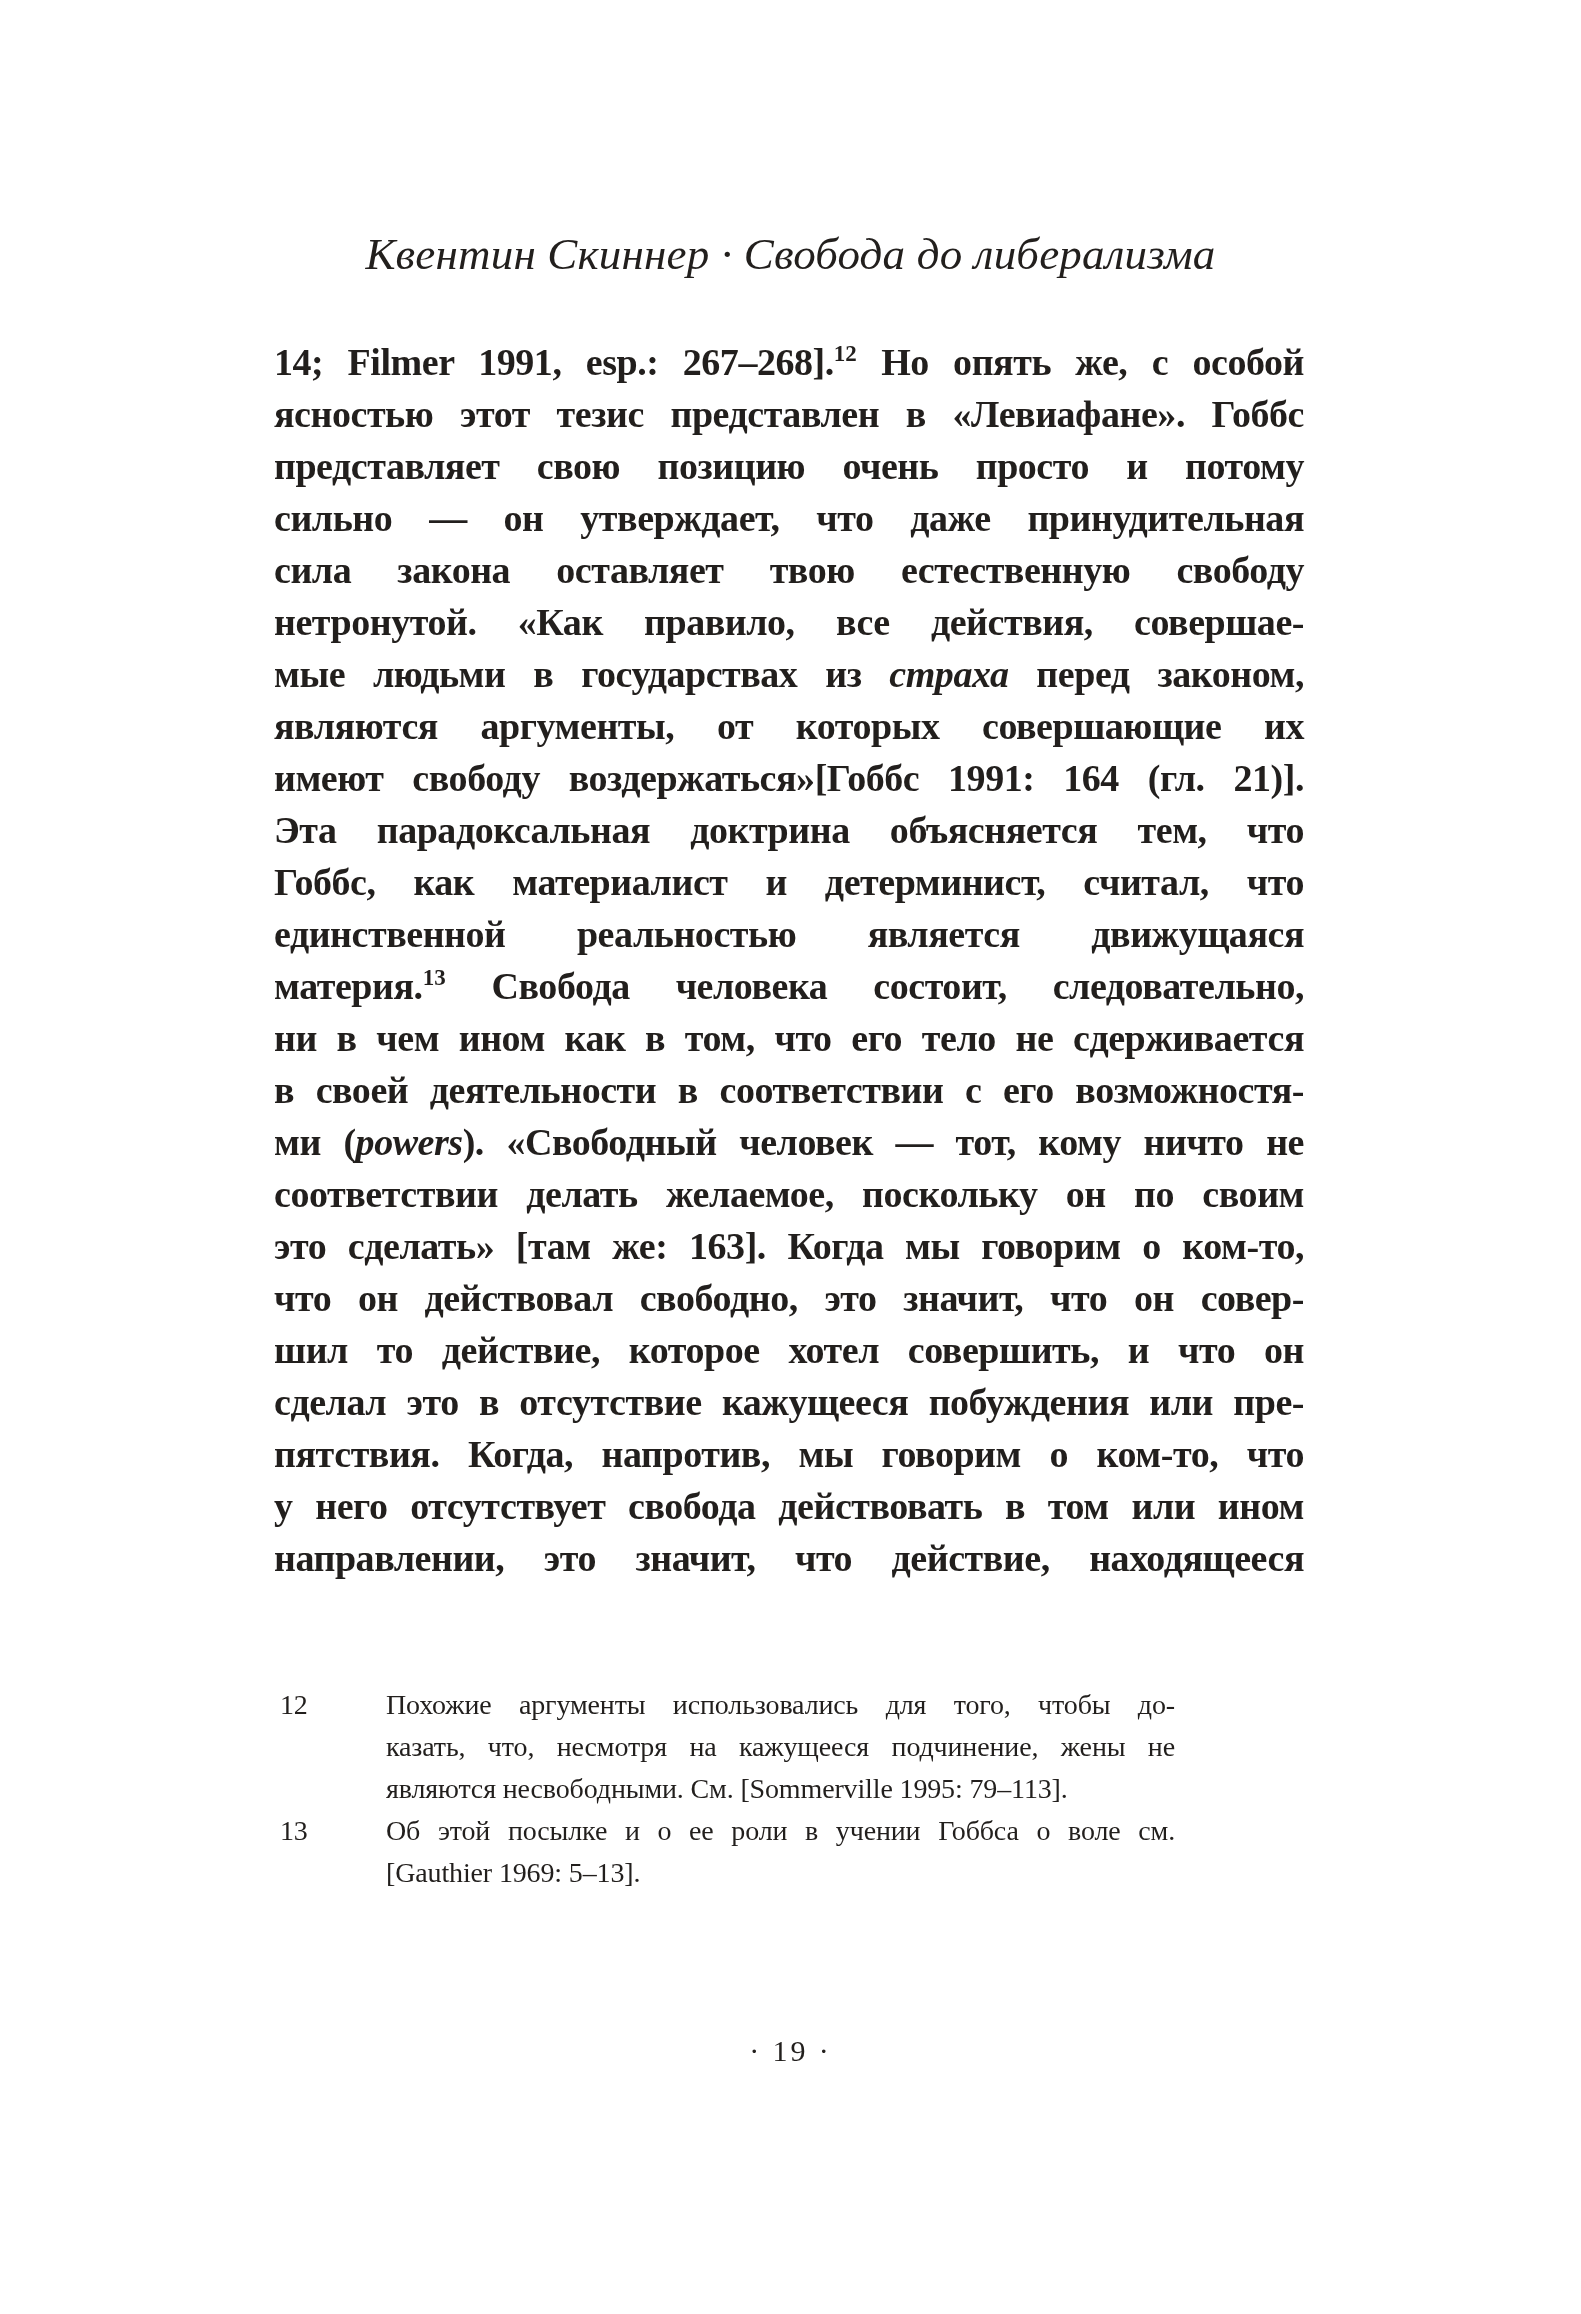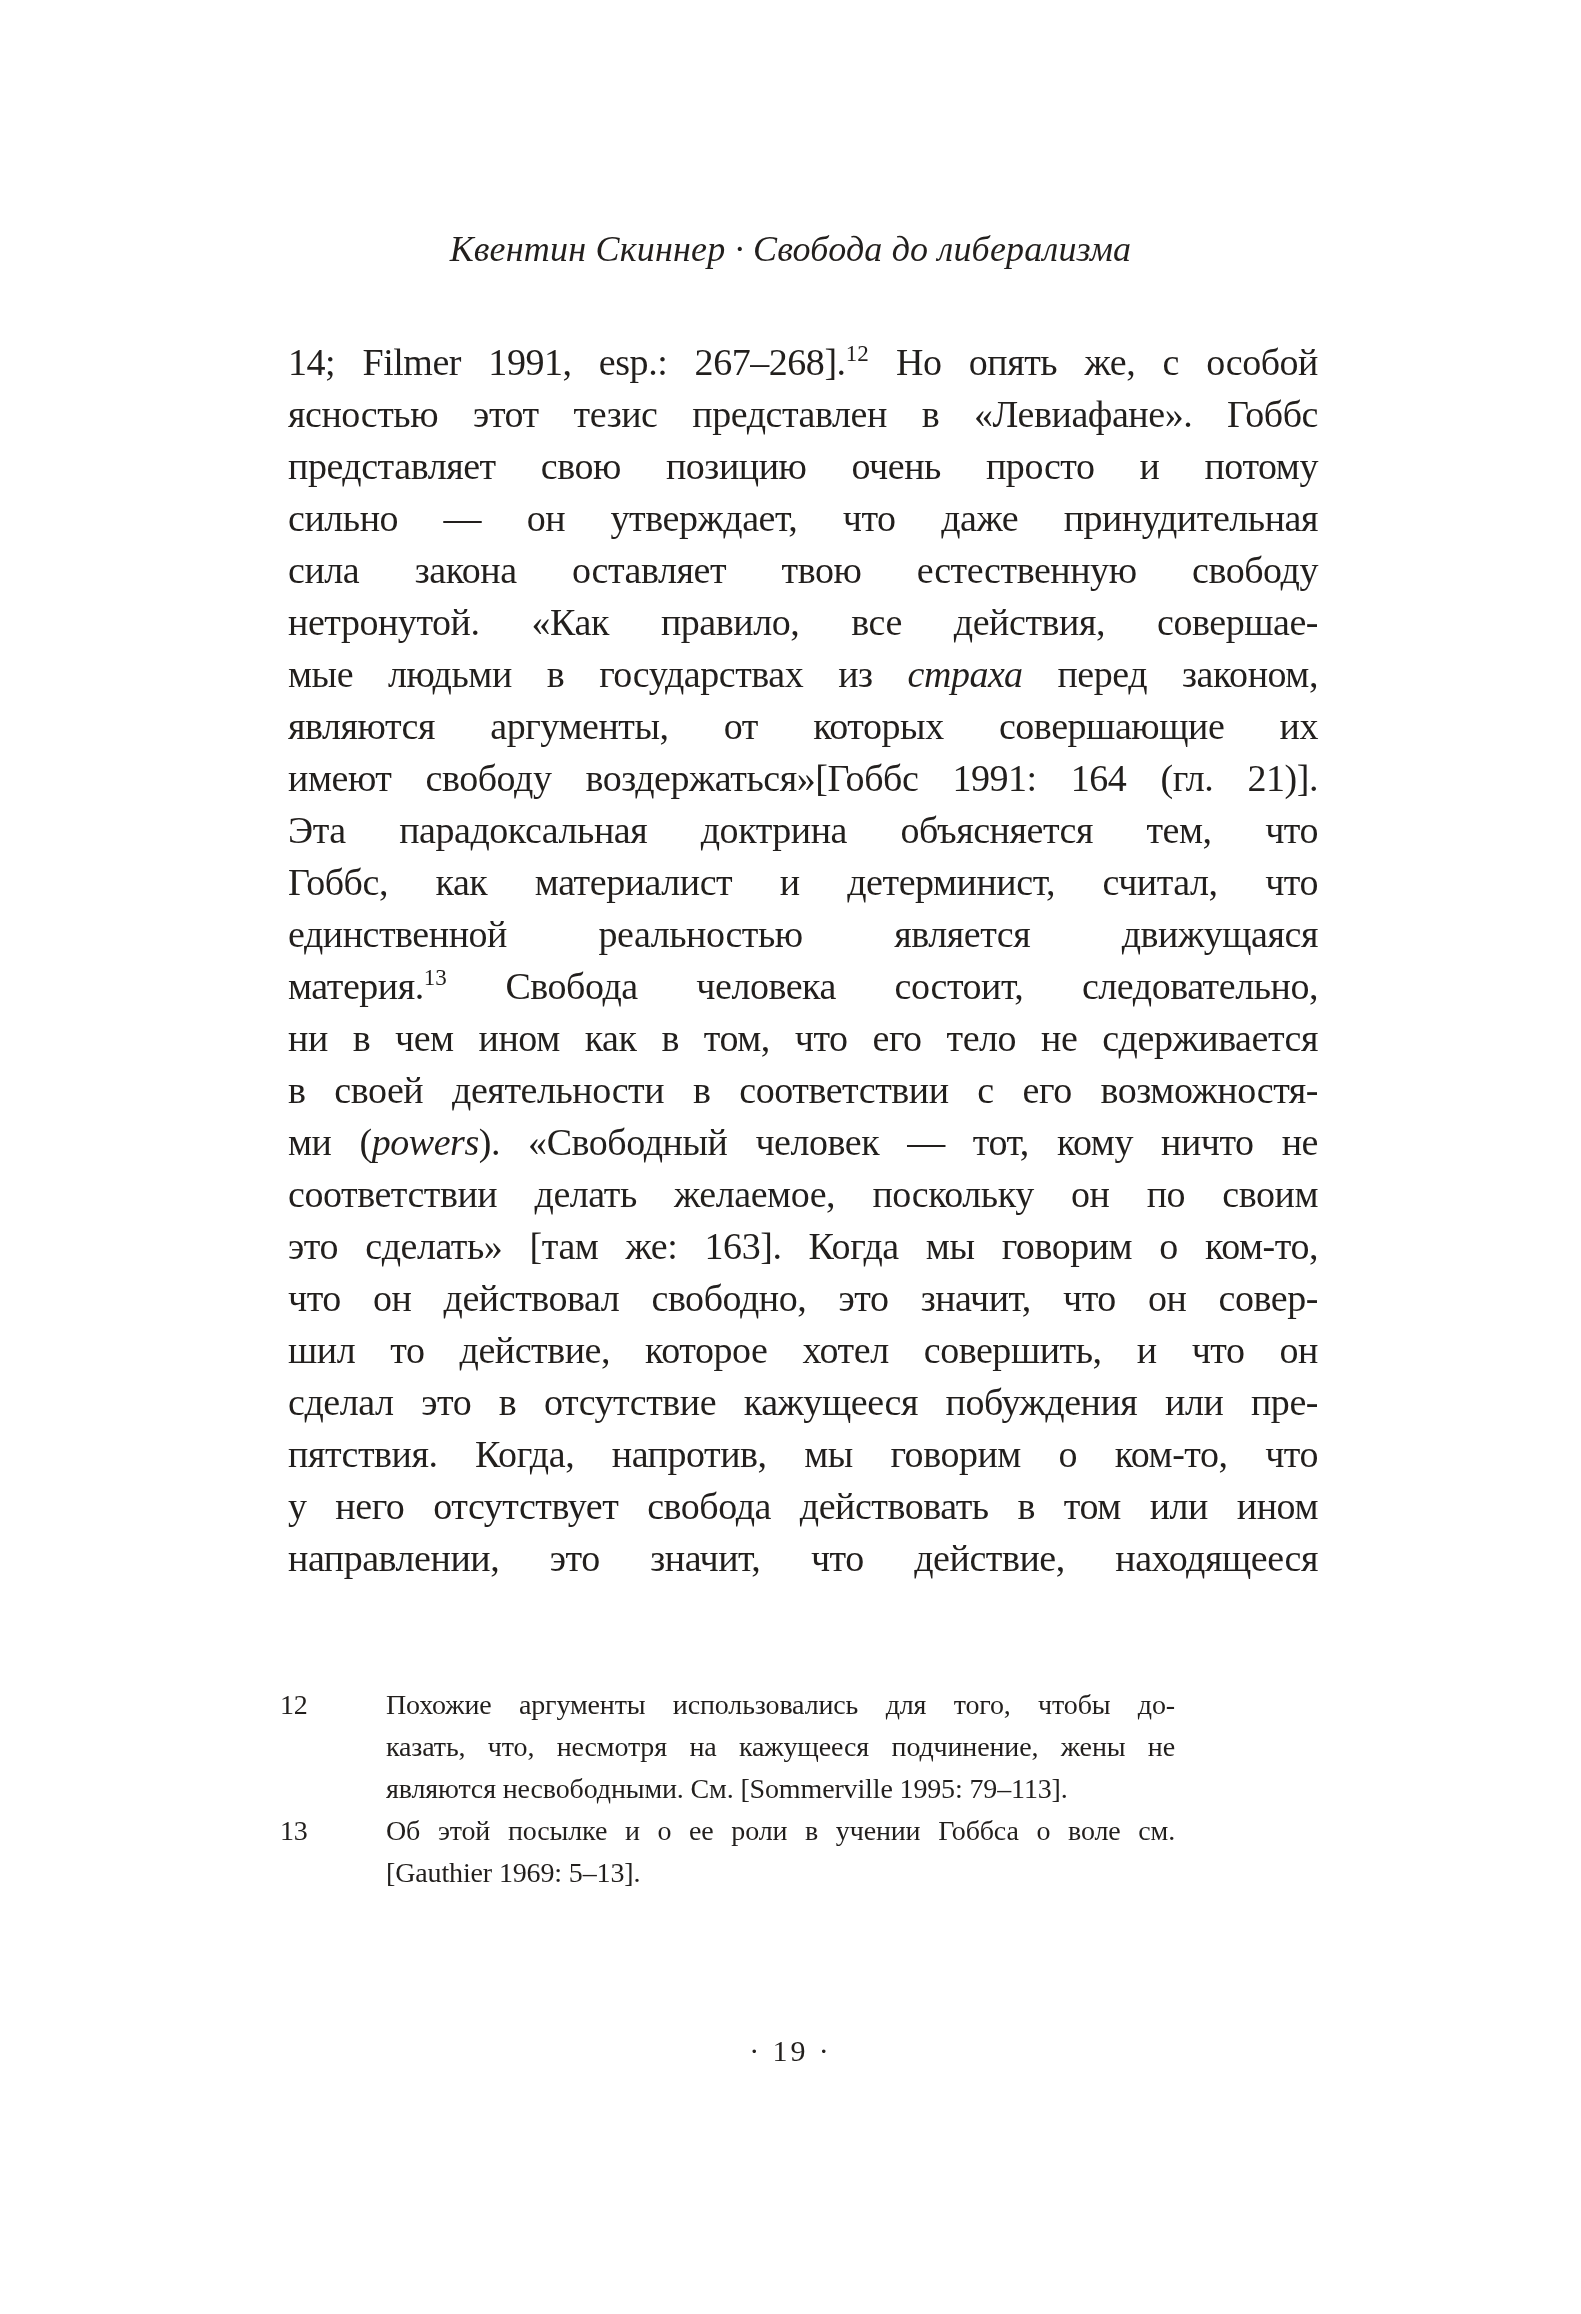--- a/index.html
+++ b/index.html
@@ -13,31 +13,32 @@
     color: #221f1d;
     overflow: hidden;
   }
   .running-header {
     position: absolute;
     top: 228px;
     left: 0;
     width: 100%;
     text-align: center;
     font-style: italic;
-    font-size: 36px;
+    font-size: 45px;
     letter-spacing: 0.2px;
   }
   .body-text {
     position: absolute;
-    left: 288px;
+    left: 274px;
     top: 336px;
     width: 1030px;
     font-size: 38px;
     line-height: 52px;
     letter-spacing: -0.012em;
+    font-weight: bold;
   }
   .line {
     height: 52px;
     text-align: justify;
     text-align-last: justify;
   }
   .sup {
     font-size: 23px;
     position: relative;
     top: -14.3px;

